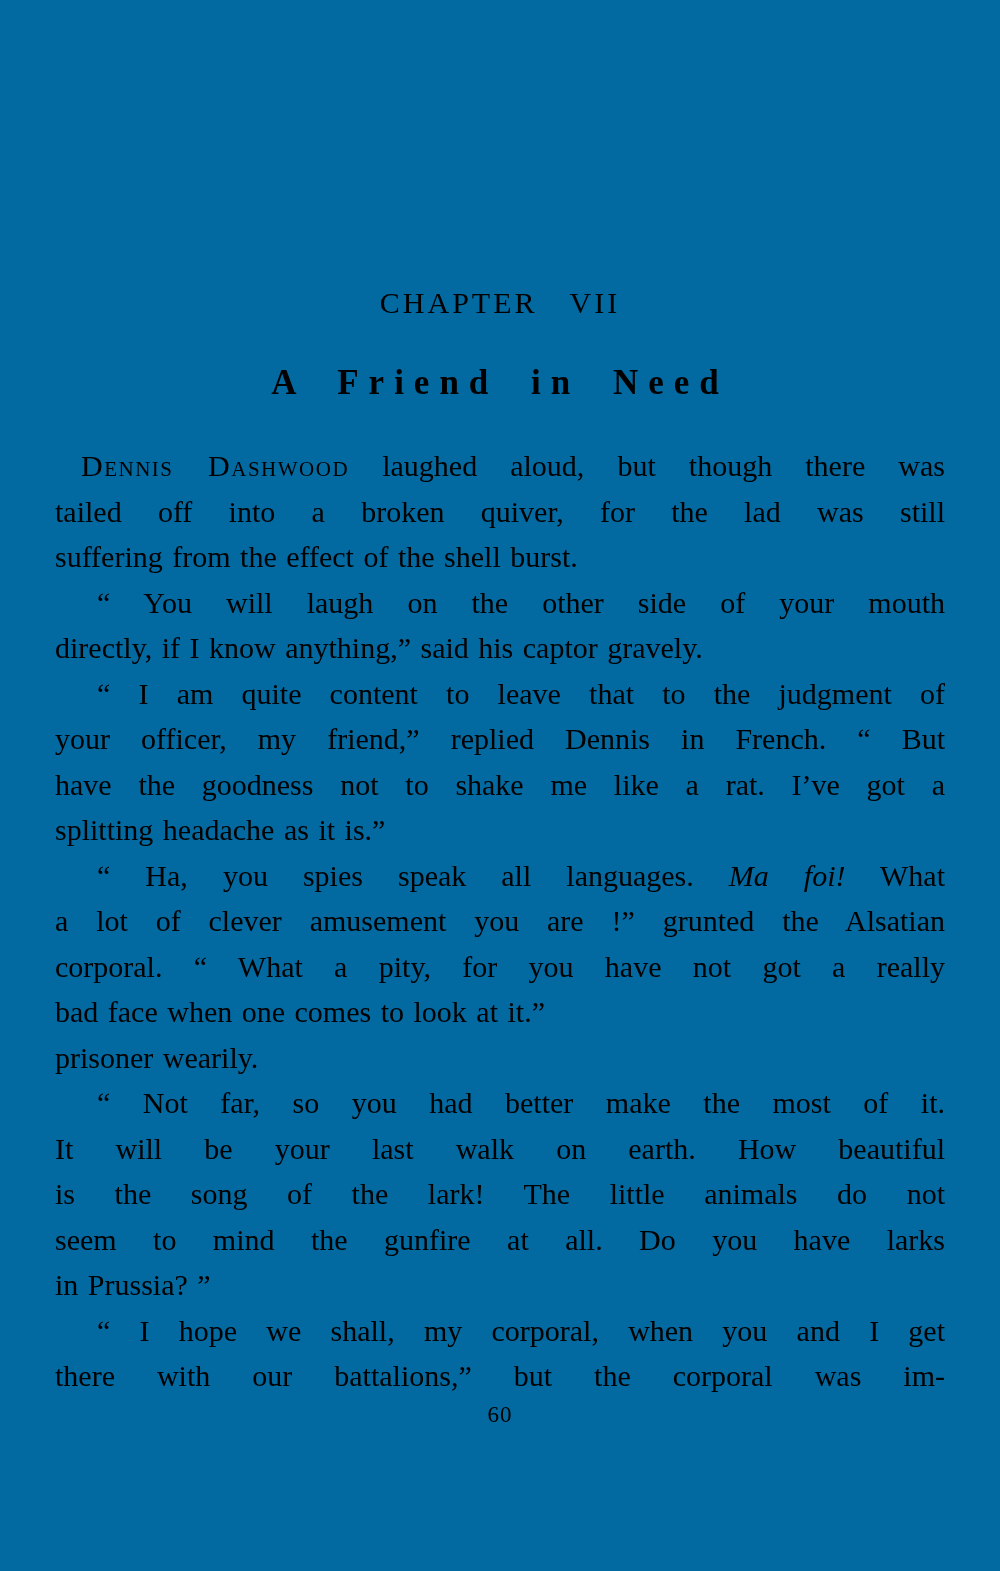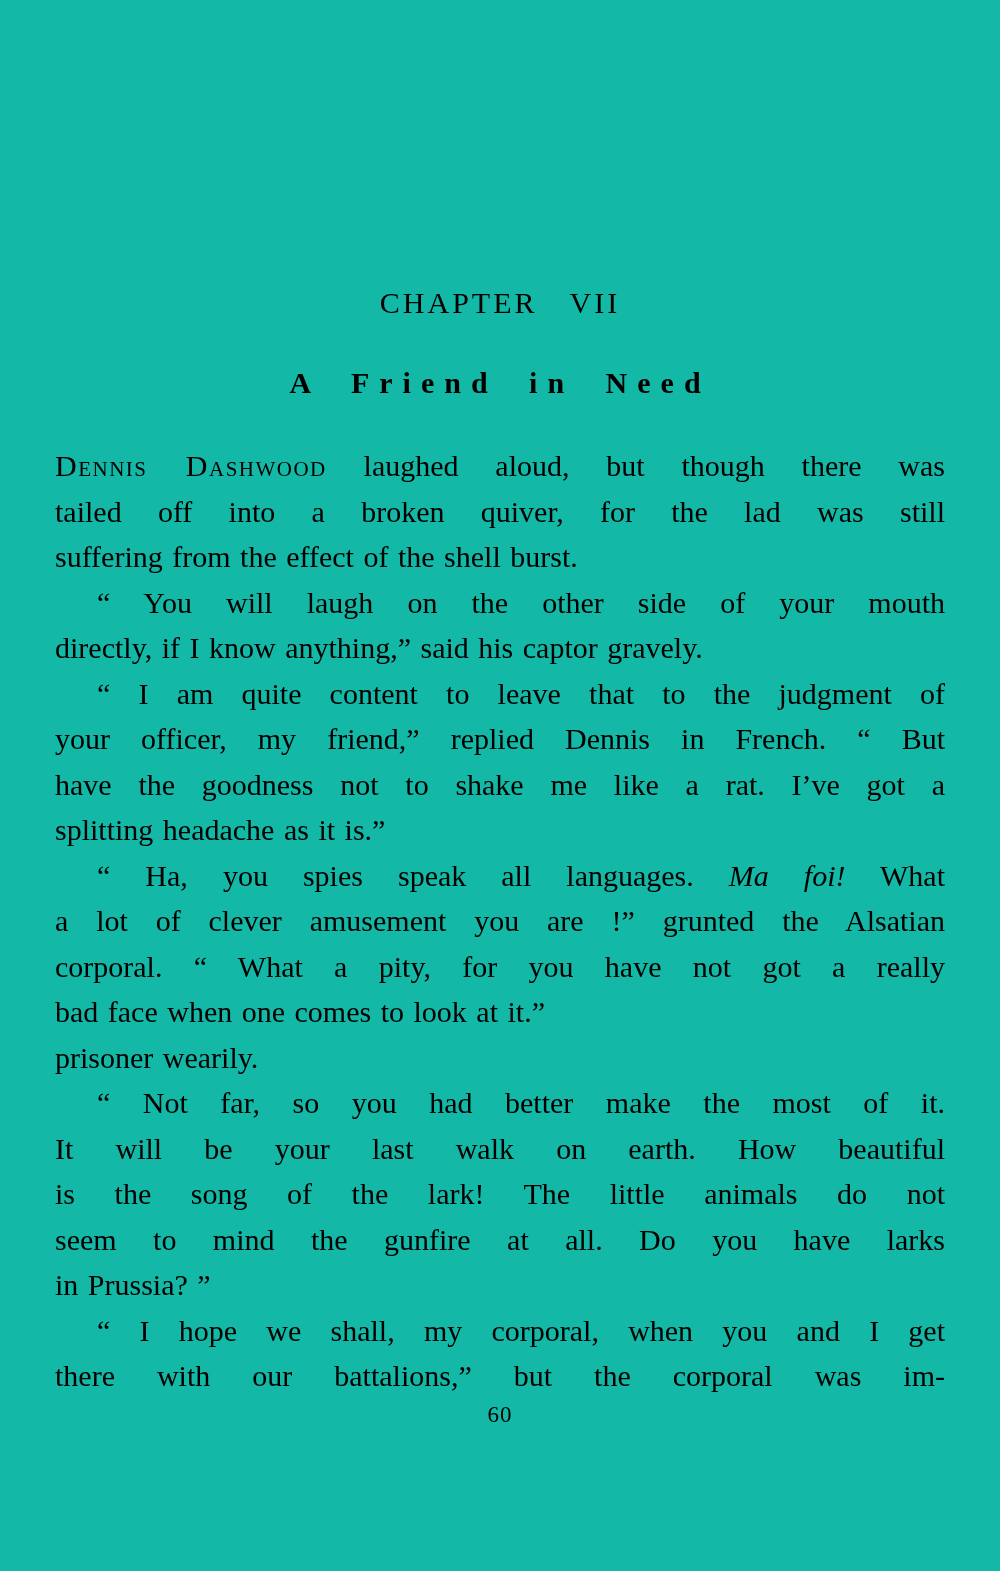--- a/index.html
+++ b/index.html
@@ -2,59 +2,59 @@
 <html><head>
 <meta charset="utf-8">
 <style>
   html, body { margin: 0; padding: 0; background: #ffffff; }
 
   .page {
     position: relative;
     width: 1000px;
     height: 1571px;
     box-sizing: border-box;
-    background: #14b8a6;
+    background: #0369a1;
     color: #000000;
     font-family: "Liberation Serif", serif;
     padding: 0 55px;
     overflow: hidden;
   }
 
   .chapter-heading {
     margin: 286px 0 0 0;
     text-align: center;
     font-size: 30px;
     font-weight: normal;
     letter-spacing: 3px;
     word-spacing: 22px;
     line-height: 34px;
   }
 
   .chapter-title {
     margin: 46px 0 0 0;
     text-align: center;
-    font-size: 30px;
+    font-size: 35px;
     font-weight: bold;
     letter-spacing: 10px;
     word-spacing: 14px;
     line-height: 34px;
   }
 
   .body-text {
     margin-top: 43px;
     font-size: 30px;
     line-height: 45.5px;
     word-spacing: 2px;
   }
 
   .ln { text-align: left; }
   .j  { text-align: justify; text-align-last: justify; }
   .in { text-indent: 42px; }
 
-  .smallcaps { font-variant: small-caps; letter-spacing: 1.5px; }
+  .smallcaps { font-variant: small-caps; letter-spacing: 1.5px; margin-left: 26px; }
   .it { font-style: italic; }
 
   .page-number {
     margin-top: 2px;
     text-align: center;
     font-size: 23px;
     line-height: 27px;
     letter-spacing: 1px;
   }
 </style>

